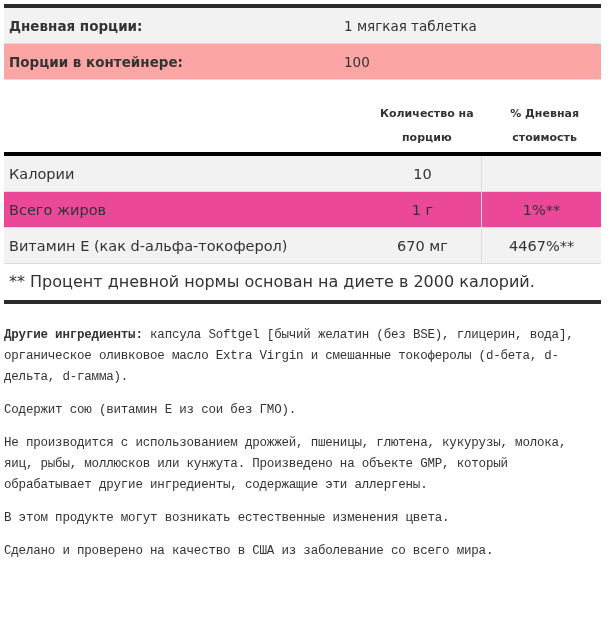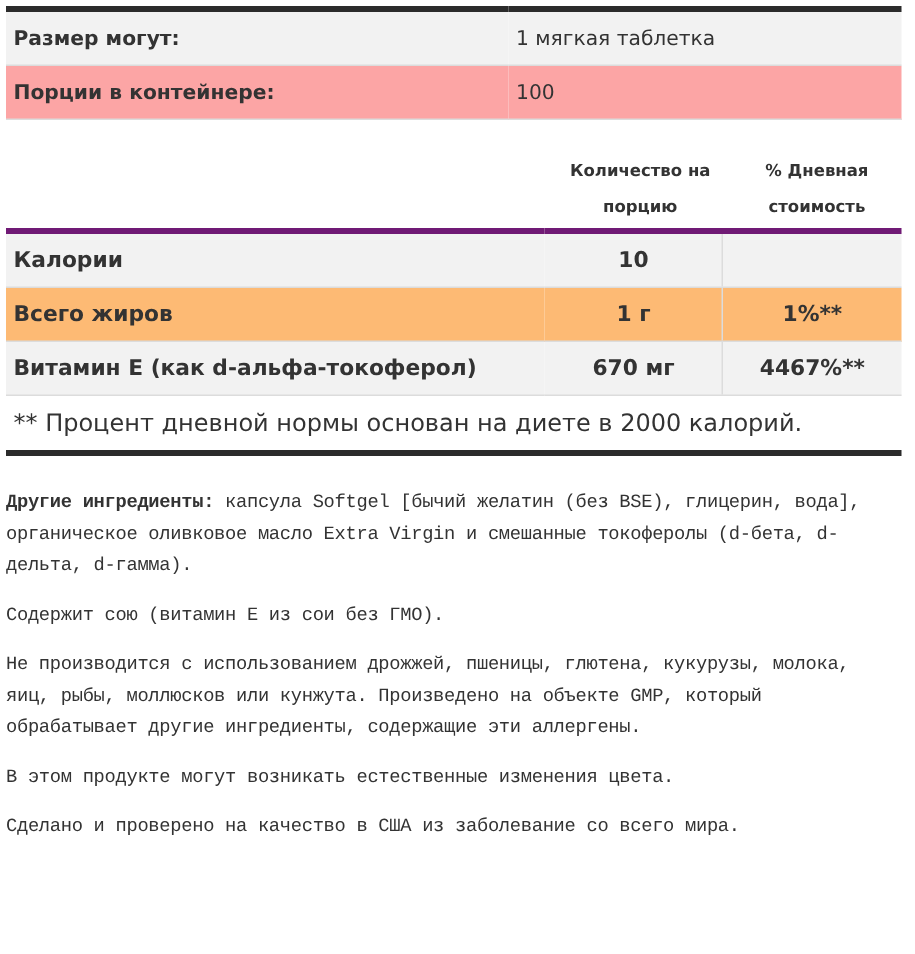--- a/index.html
+++ b/index.html
@@ -11,42 +11,42 @@
   .serving-table { width: 597px; border-collapse: collapse; border-top: 4px solid #2b2b2b; margin-top: 4px; }
   .serving-table td {
     font-size: 13.5px; height: 35px; padding: 0 5px; border-bottom: 1px solid #dcdcdc; color: #333;
   }
   .serving-table tr:nth-child(1) td { background: #f2f2f2; }
   .serving-table tr:nth-child(2) td { background: #fca5a5; }
   .serving-table td.lbl { font-weight: bold; width: 325px; }
 
   .nut-head { width: 597px; border-collapse: collapse; margin-top: 21px; }
   .nut-head td { font-size: 11px; font-weight: bold; text-align: center; line-height: 24px; vertical-align: bottom; padding-bottom: 2px; color: #333; }
-  .nut-table { width: 597px; border-collapse: collapse; border-top: 4px solid #701a75; font-weight: bold; }
+  .nut-table { width: 597px; border-collapse: collapse; border-top: 4px solid #000000; }
   .nut-table td { font-size: 14.5px; height: 35px; padding: 0 5px; border-bottom: 1px solid #dcdcdc; color: #333; }
   .nut-table tr:nth-child(1) td { background: #f2f2f2; }
-  .nut-table tr:nth-child(2) td { background: #fdba74; }
+  .nut-table tr:nth-child(2) td { background: #ec4899; }
   .nut-table tr:nth-child(3) td { background: #f2f2f2; }
   .nut-table td.c2 { text-align: center; width: 110px; }
   .nut-table td.c3 { text-align: center; width: 110px; border-left: 1px solid #dcdcdc; }
   .col1 { width: 357px; }
   .footnote { font-size: 16px; padding: 8px 5px 9px 5px; border-bottom: 4px solid #2b2b2b; color: #333; }
 
   .text-block { margin-top: 21px; font-size: 12.5px; line-height: 21px; color: #333; letter-spacing: -0.2px; }
   .text-block p { margin: 0 0 12px 0; font-family: Liberation Mono, monospace; }
   .text-block b { font-weight: bold; }
 </style>
 </head>
 <body>
 
 <div class="wrap">
   <table class="serving-table">
     <tbody>
         <tr>
-      <td class="lbl">Размер могут:</td>
+      <td class="lbl">Дневная порции:</td>
       <td>1 мягкая таблетка</td>
     </tr>
     <tr>
       <td class="lbl">Порции в контейнере:</td>
       <td>100</td>
     </tr>
   </tbody>
     </table>
 
   <table class="nut-head">

